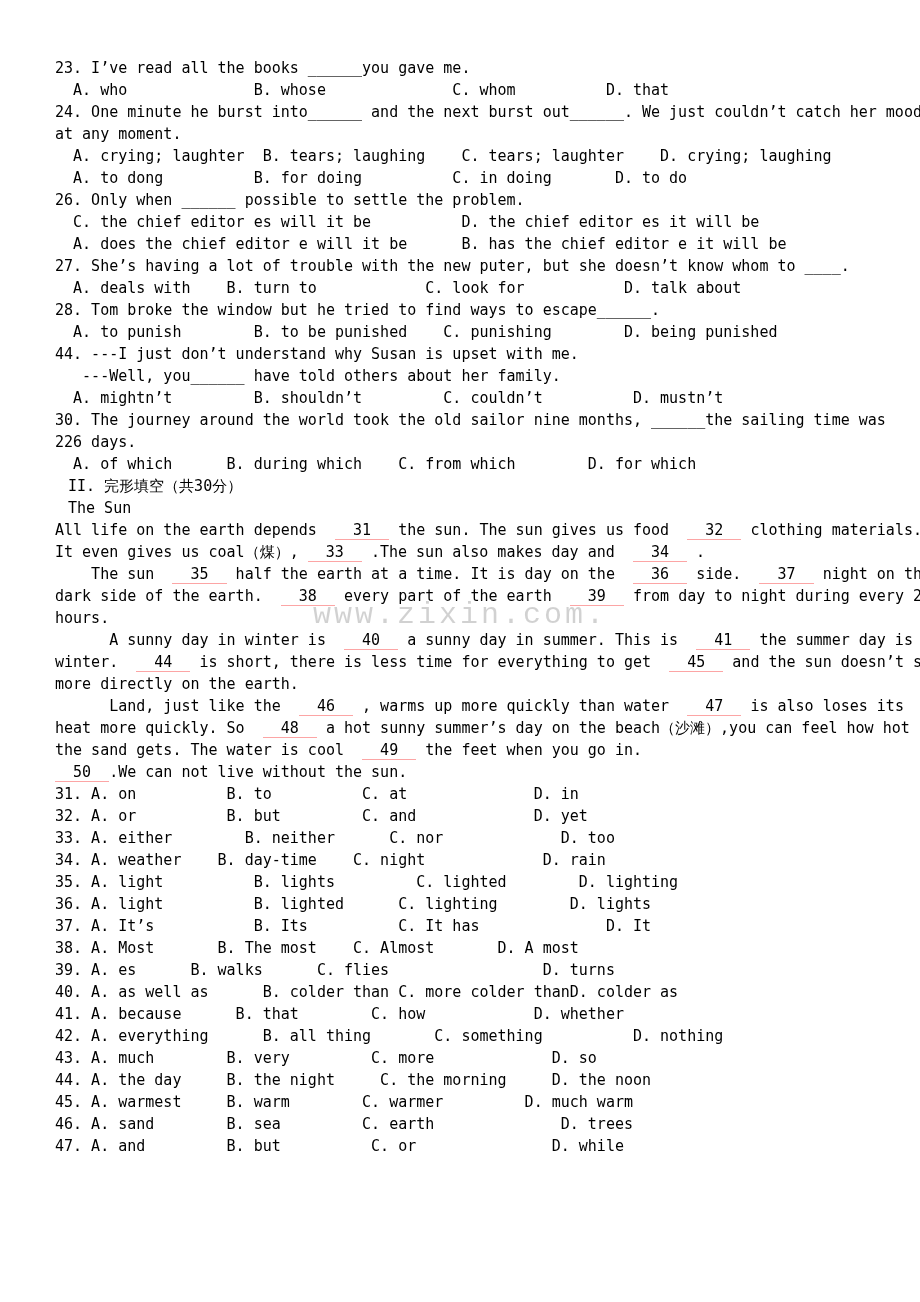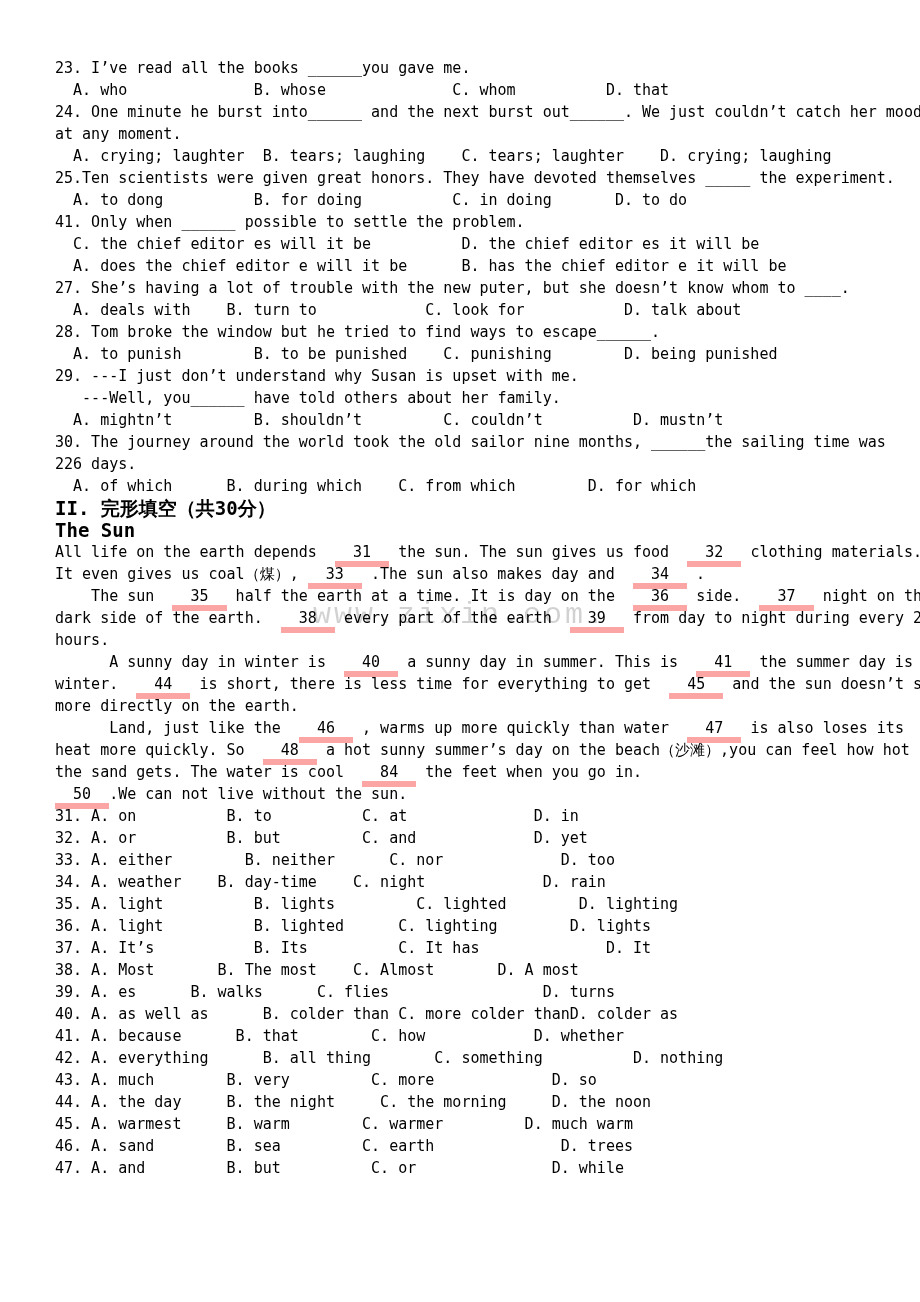--- a/index.html
+++ b/index.html
@@ -35,67 +35,67 @@
     right: 10px;
     z-index: 1;
   }
   .line {
     font-size: 15px;
     line-height: 22px;
     white-space: pre;
     min-height: 22px;
   }
   .line.bold {
-    font-weight: bold;
-    font-size: 19px;
+    font-weight: normal;
+    font-size: 15px;
+    margin-left: 13px;
   }
   .blank {
-    border-bottom: 6px solid #fca5a5;
+    border-bottom: 1px solid #fca5a5;
     white-space: pre;
   }
 </style>
 </head>
 <body>
 
 <div class="page">
   <div class="watermark">www.zixin.com.</div>
   <div class="content">
       <div class="line">23. I’ve read all the books ______you gave me.</div>
       <div class="line">  A. who              B. whose              C. whom          D. that</div>
       <div class="line">24. One minute he burst into______ and the next burst out______. We just couldn’t catch her mood</div>
       <div class="line">at any moment.</div>
       <div class="line">  A. crying; laughter  B. tears; laughing    C. tears; laughter    D. crying; laughing</div>
-      <div class="line">25.Ten scientists were given great honors. They have devoted themselves _____ the experiment.</div>
       <div class="line">  A. to dong          B. for doing          C. in doing       D. to do</div>
-      <div class="line">41. Only when ______ possible to settle the problem.</div>
+      <div class="line">26. Only when ______ possible to settle the problem.</div>
       <div class="line">  C. the chief editor es will it be          D. the chief editor es it will be</div>
       <div class="line">  A. does the chief editor e will it be      B. has the chief editor e it will be</div>
       <div class="line">27. She’s having a lot of trouble with the new puter, but she doesn’t know whom to ____.</div>
       <div class="line">  A. deals with    B. turn to            C. look for           D. talk about</div>
       <div class="line">28. Tom broke the window but he tried to find ways to escape______.</div>
       <div class="line">  A. to punish        B. to be punished    C. punishing        D. being punished</div>
-      <div class="line">29. ---I just don’t understand why Susan is upset with me.</div>
+      <div class="line">44. ---I just don’t understand why Susan is upset with me.</div>
       <div class="line">   ---Well, you______ have told others about her family.</div>
       <div class="line">  A. mightn’t         B. shouldn’t         C. couldn’t          D. mustn’t</div>
       <div class="line">30. The journey around the world took the old sailor nine months, ______the sailing time was</div>
       <div class="line">226 days.</div>
       <div class="line">  A. of which      B. during which    C. from which        D. for which</div>
       <div class="line bold">II. 完形填空（共30分）</div>
       <div class="line bold">The Sun</div>
       <div class="line">All life on the earth depends  <span class="blank">  31  </span> the sun. The sun gives us food  <span class="blank">  32  </span> clothing materials.</div>
       <div class="line">It even gives us coal（煤）, <span class="blank">  33  </span> .The sun also makes day and  <span class="blank">  34  </span> .</div>
       <div class="line">    The sun  <span class="blank">  35  </span> half the earth at a time. It is day on the  <span class="blank">  36  </span> side.  <span class="blank">  37  </span> night on the</div>
       <div class="line">dark side of the earth.  <span class="blank">  38  </span> every part of the earth  <span class="blank">  39  </span> from day to night during every 24</div>
       <div class="line">hours.</div>
       <div class="line">      A sunny day in winter is  <span class="blank">  40  </span> a sunny day in summer. This is  <span class="blank">  41  </span> the summer day is</div>
       <div class="line">winter.  <span class="blank">  44  </span> is short, there is less time for everything to get  <span class="blank">  45  </span> and the sun doesn’t shine</div>
       <div class="line">more directly on the earth.</div>
       <div class="line">      Land, just like the  <span class="blank">  46  </span> , warms up more quickly than water  <span class="blank">  47  </span> is also loses its</div>
       <div class="line">heat more quickly. So  <span class="blank">  48  </span> a hot sunny summer’s day on the beach（沙滩）,you can feel how hot</div>
-      <div class="line">the sand gets. The water is cool  <span class="blank">  84  </span> the feet when you go in.</div>
+      <div class="line">the sand gets. The water is cool  <span class="blank">  49  </span> the feet when you go in.</div>
       <div class="line"><span class="blank">  50  </span>.We can not live without the sun.</div>
       <div class="line">31. A. on          B. to          C. at              D. in</div>
       <div class="line">32. A. or          B. but         C. and             D. yet</div>
       <div class="line">33. A. either        B. neither      C. nor             D. too</div>
       <div class="line">34. A. weather    B. day-time    C. night             D. rain</div>
       <div class="line">35. A. light          B. lights         C. lighted        D. lighting</div>
       <div class="line">36. A. light          B. lighted      C. lighting        D. lights</div>
       <div class="line">37. A. It’s           B. Its          C. It has              D. It</div>
       <div class="line">38. A. Most       B. The most    C. Almost       D. A most</div>
       <div class="line">39. A. es      B. walks      C. flies                 D. turns</div>

